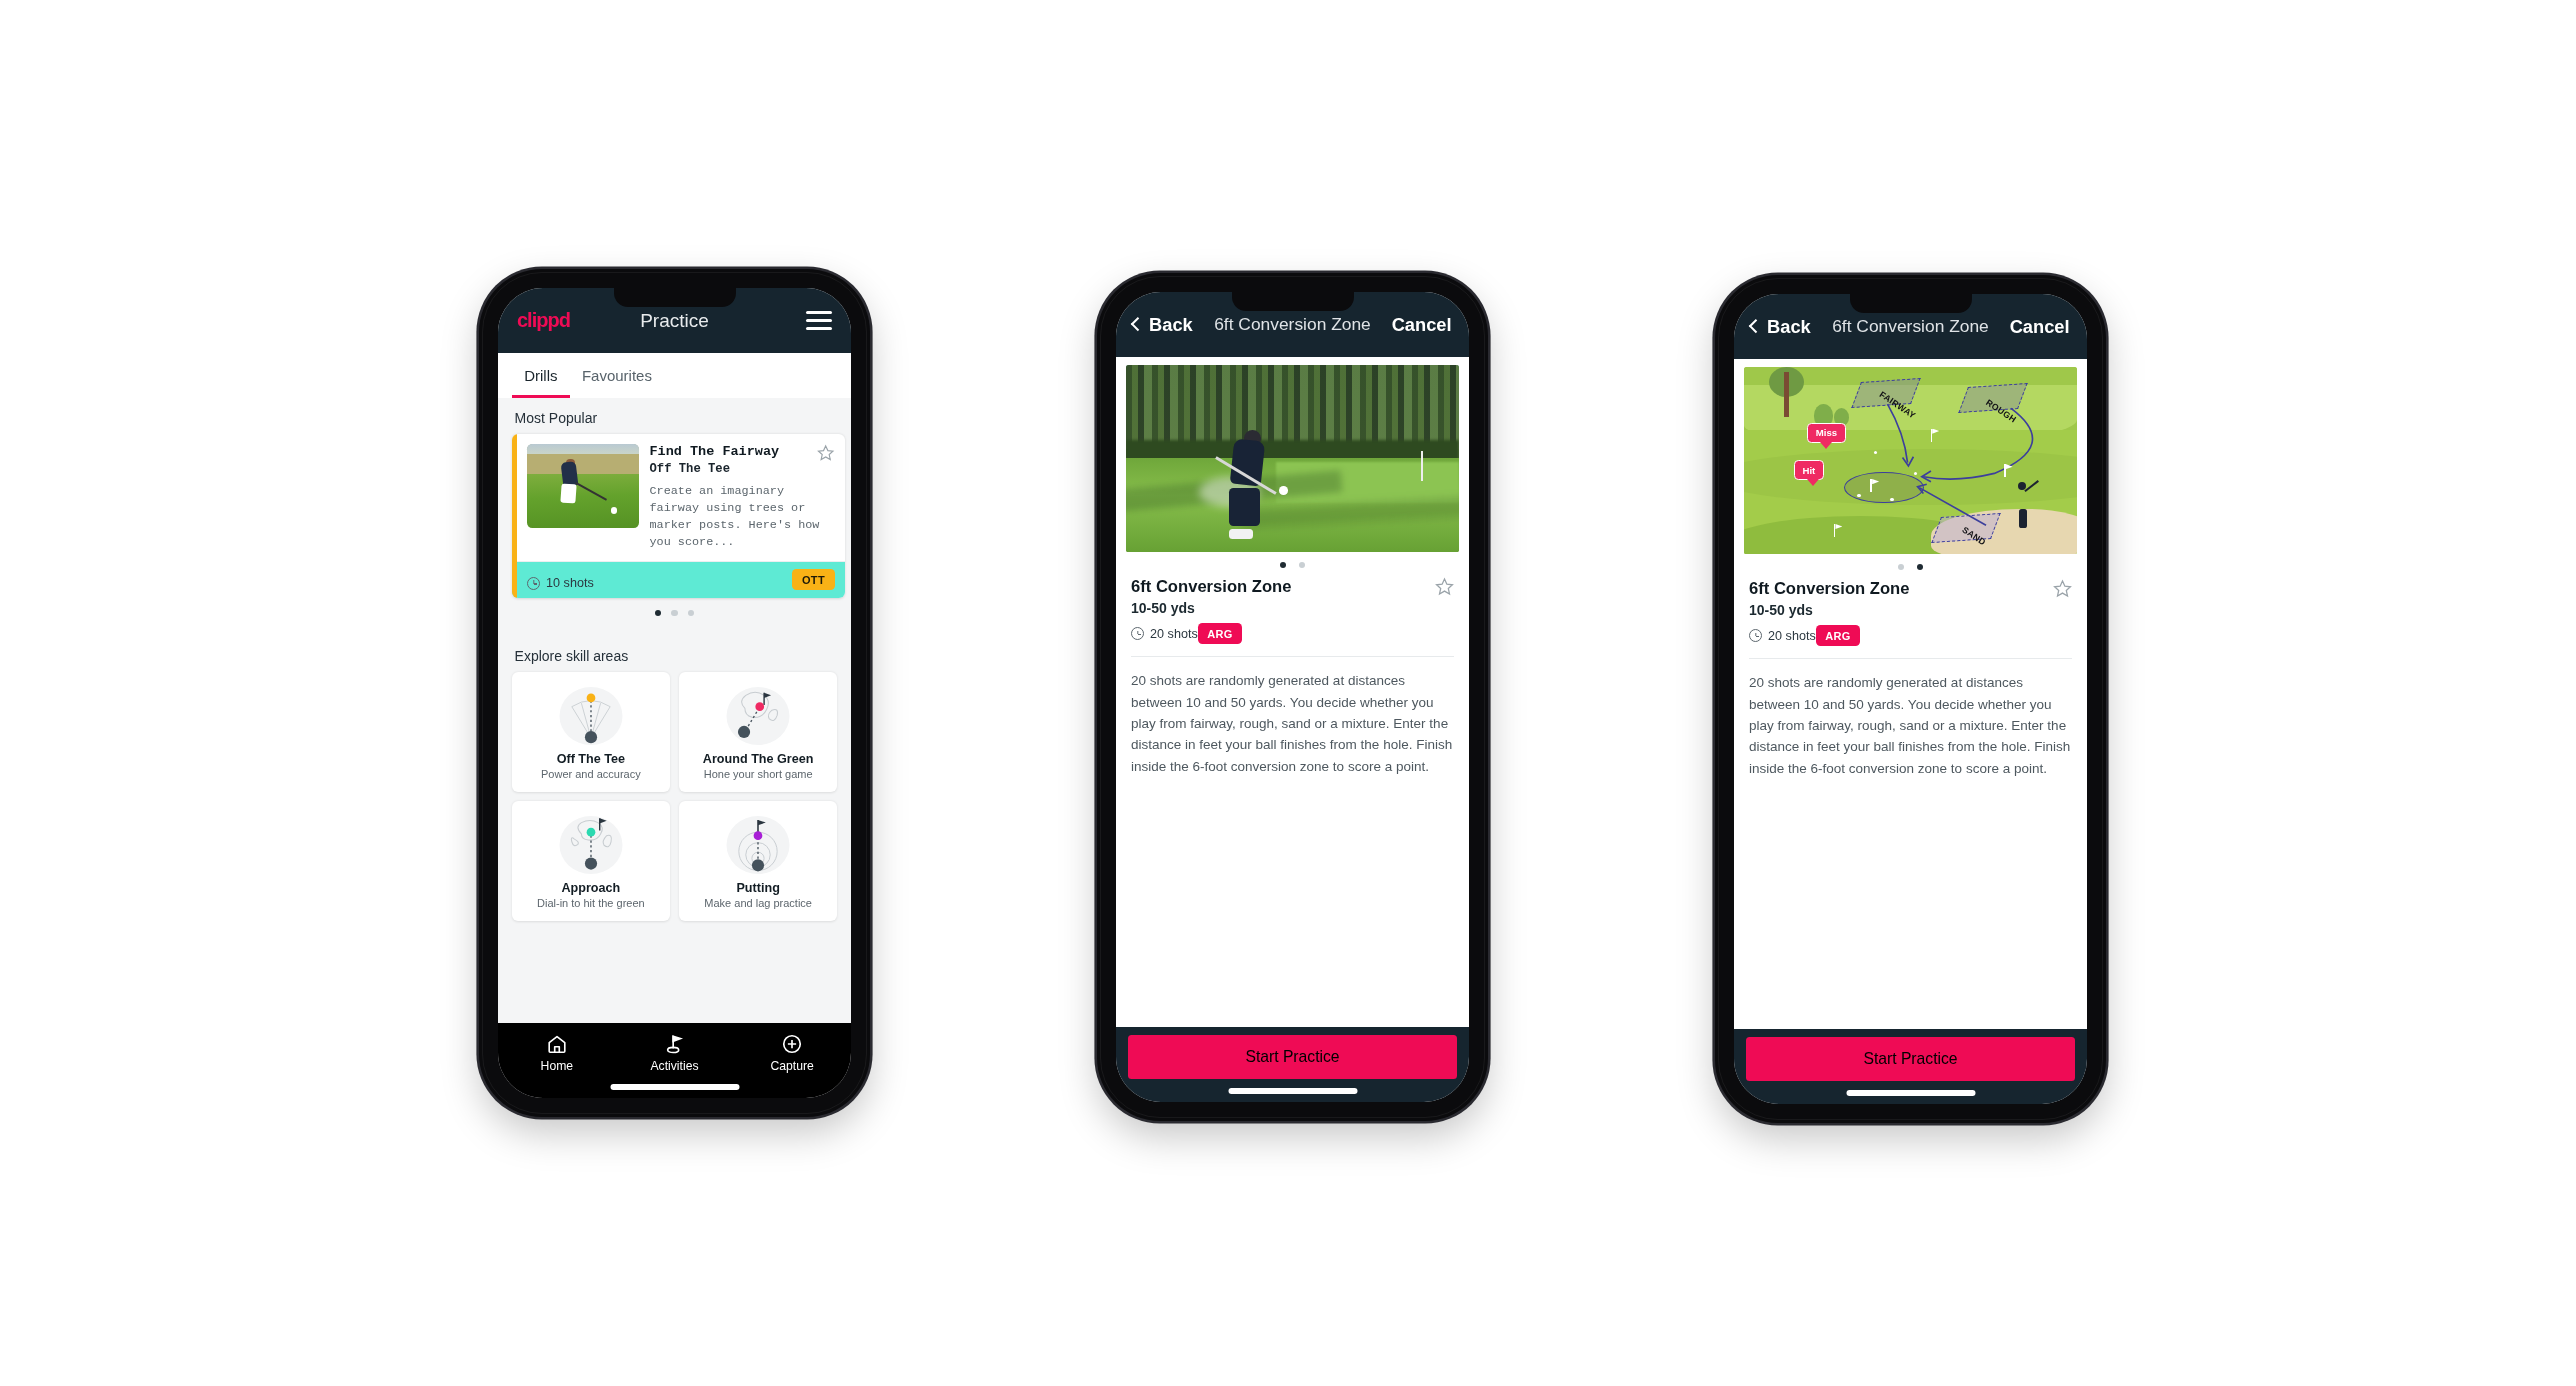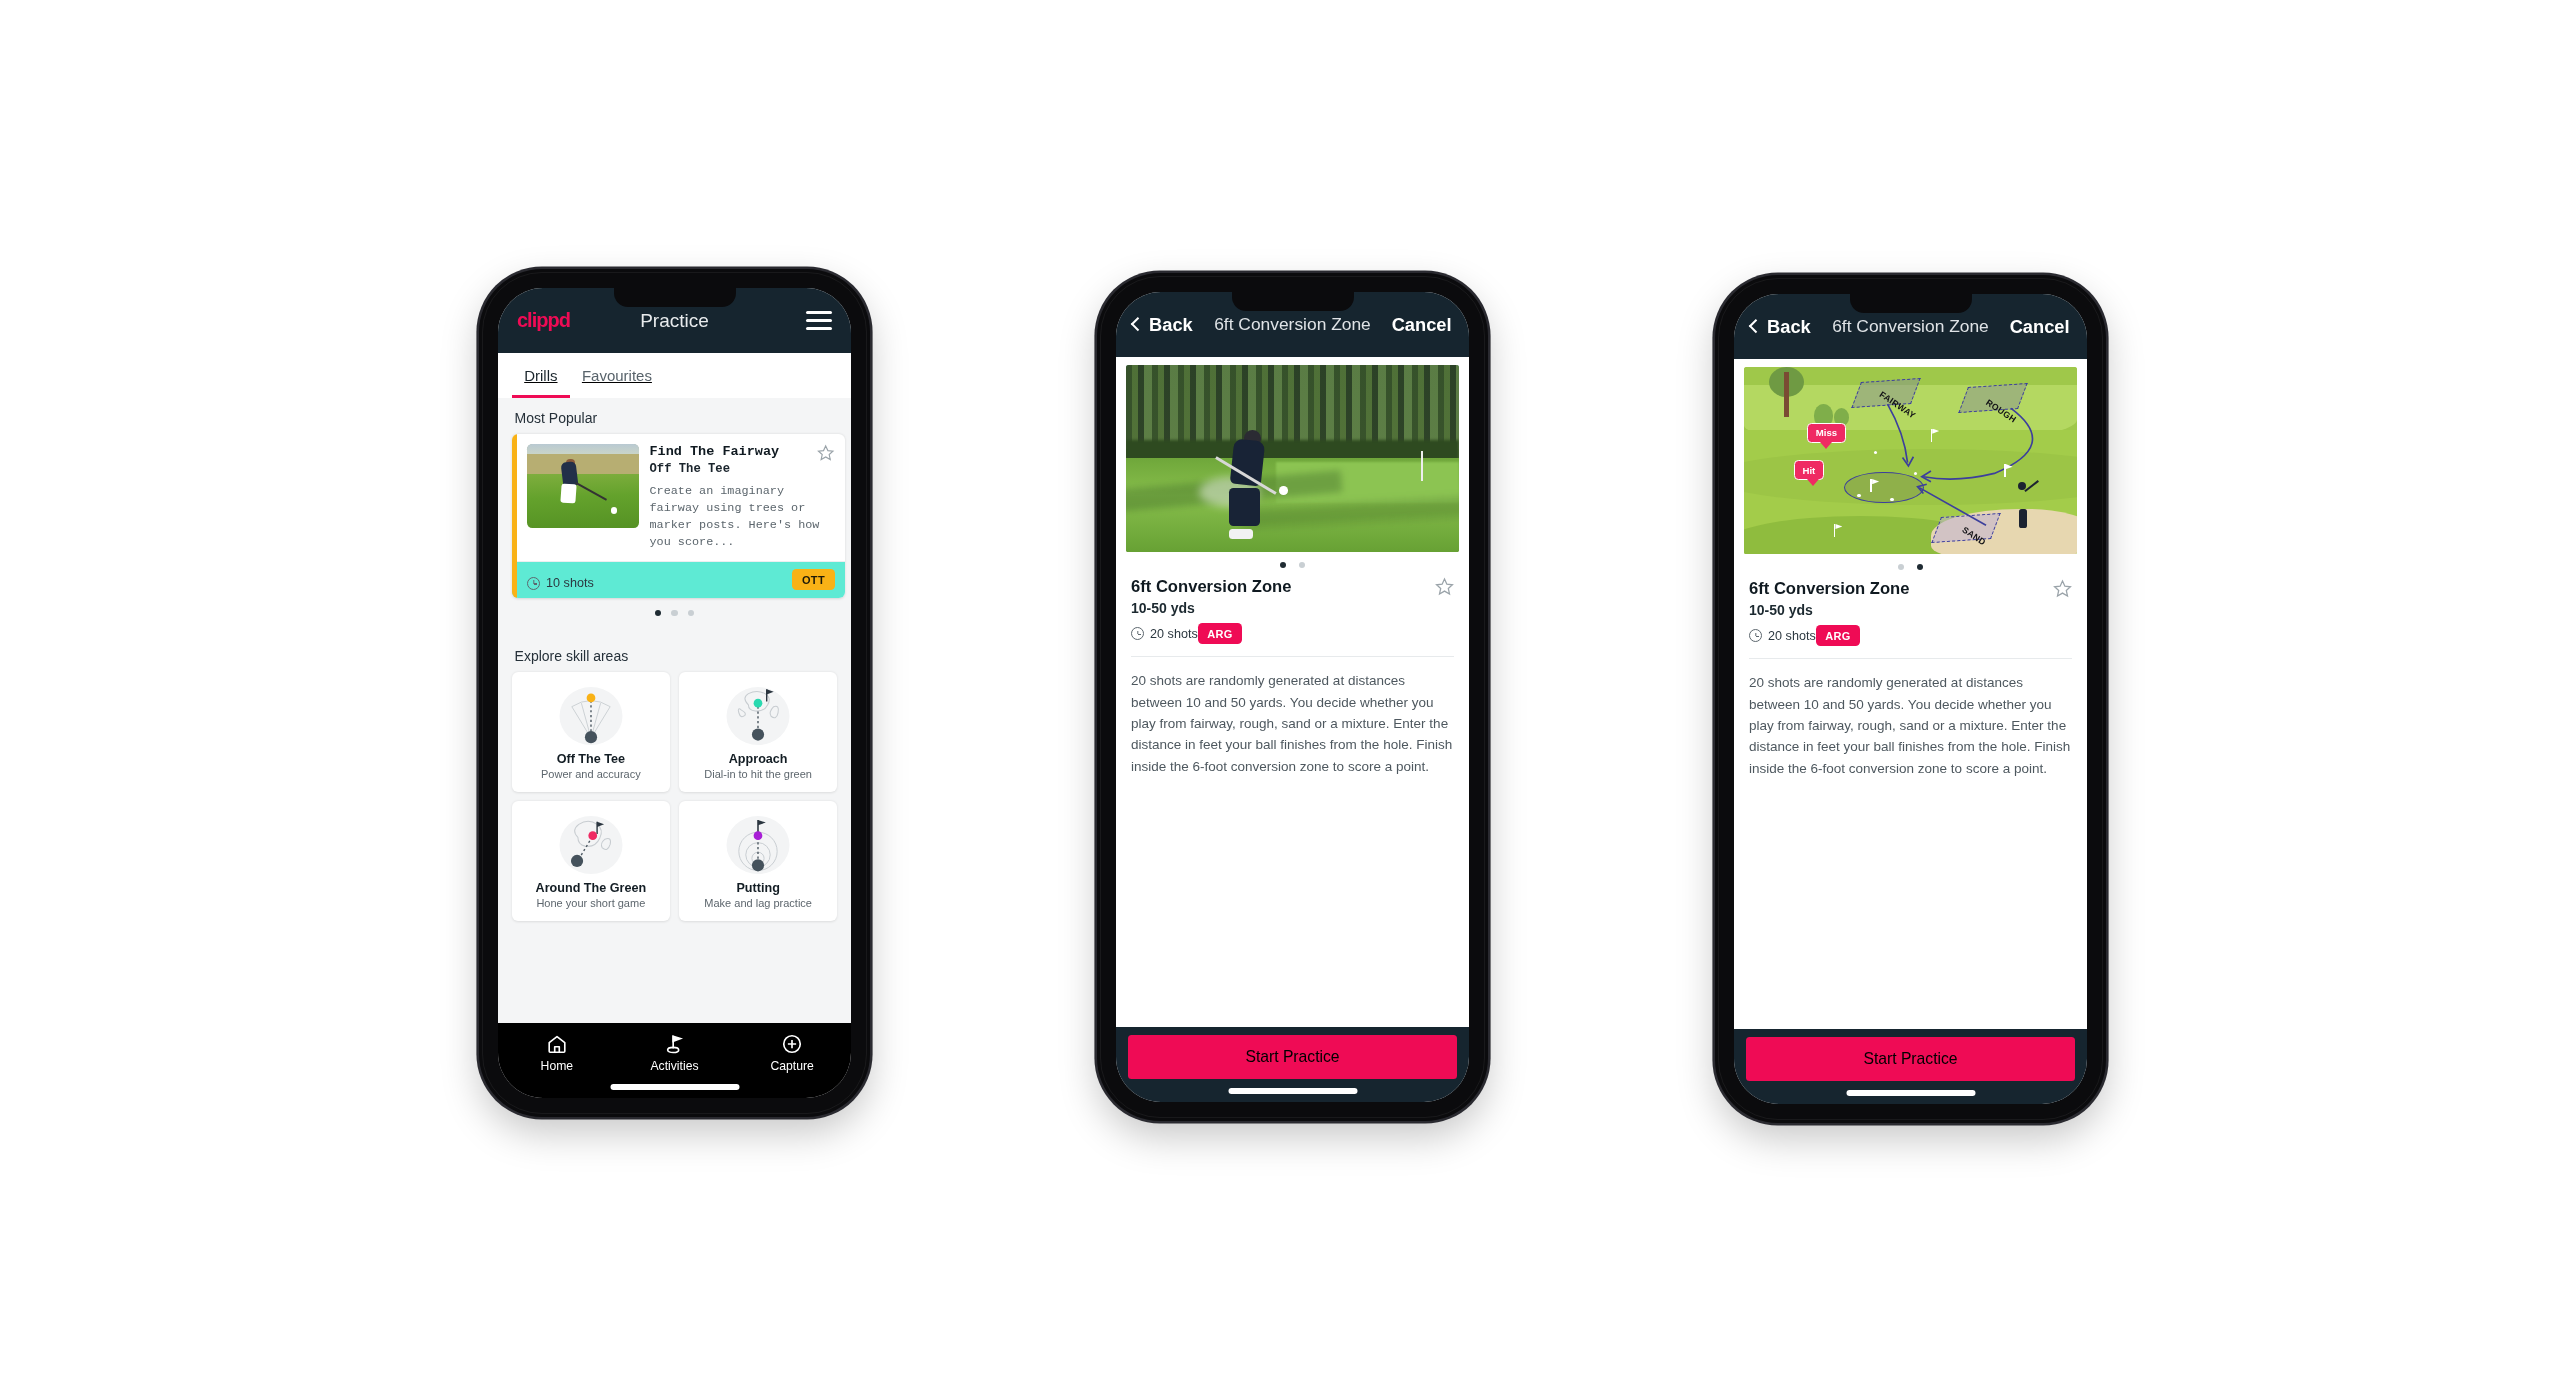--- a/index.html
+++ b/index.html
@@ -66,21 +66,21 @@
   .nav-back { display: flex; align-items: center; gap: 6.1px; color: #fff; font-size: 18.3px; font-weight: 700; z-index:2;}
   .chev { width: 9.6px; height: 9.6px; border-left: 2.6px solid #fff; border-bottom: 2.6px solid #fff;
           transform: rotate(45deg); display:inline-block; margin-bottom:0.9px;}
   .nav-title {
     position: absolute; left: 0; right: 0; text-align: center;
     font-size: 17.4px; color: #dfe3e6; font-weight: 400; pointer-events: none;
   }
   .nav-cancel { margin-left: auto; color: #fff; font-size: 18.3px; font-weight: 700; z-index: 2;}
 
   
-  .tabs { flex: 0 0 auto; background: #fff; display: flex; padding: 0 14px; height: 45px; align-items: stretch; text-decoration: underline;}
+  .tabs { flex: 0 0 auto; background: #fff; display: flex; padding: 0 14px; height: 45px; align-items: stretch;}
   .tab { display: flex; align-items: center; padding: 0 12.2px; font-size: 15px; color: #58636b; position: relative; }
   .tab.active { color: #1a252c; }
   .tab.active::after {
     content: ""; position: absolute; left: 0; right: 0; bottom: 0; height: 3.5px; background: #ef0b55;
   }
 
   
   .body { flex: 1 1 auto; background: #f4f5f6; overflow: hidden; padding: 0 14px; }
   .section-title { font-size: 14px; color: #253039; margin: 12.2px 0 7.8px 2.6px; font-weight: 400;}
 
@@ -317,49 +317,49 @@
               </svg>
             </div>
             <div class="skill-name">Off The Tee</div>
             <div class="skill-desc">Power and accuracy</div>
           </div>
 
           <div class="skill-card">
             <div class="skill-icon">
               <div class="halo"></div>
               <svg viewBox="0 0 78 72" style="position:absolute;inset:0" fill="none" stroke="#c7ccd0" stroke-width="1.2">
+                <path d="M24 28 Q16 20 25 13 Q36 6 46 13 Q54 19 49 29 Q44 40 32 38 Q24 36 24 28Z"></path>
+                <path d="M55 30 Q63 27 61 36 Q58 45 52 40 Q49 35 55 30Z"></path>
+                <line x1="46" y1="24" x2="46" y2="10" stroke="#2b3640" stroke-width="1.6"></line>
+                <path d="M46 10 L54 13 L46 16Z" fill="#2b3640" stroke="none"></path>
+                <line x1="25" y1="53" x2="40" y2="28" stroke="#4a5660" stroke-width="1.6" stroke-dasharray="2.5 3"></line>
+                <circle cx="23" cy="55" r="7" fill="#45525c" stroke="none"></circle>
+                <circle cx="41" cy="26" r="5" fill="#ef2a63" stroke="none"></circle>
+              </svg>
+            </div>
+            <div class="skill-name">Around The Green</div>
+            <div class="skill-desc">Hone your short game</div>
+          </div>
+
+          <div class="skill-card">
+            <div class="skill-icon">
+              <div class="halo"></div>
+              <svg viewBox="0 0 78 72" style="position:absolute;inset:0" fill="none" stroke="#c7ccd0" stroke-width="1.2">
                 <path d="M28 24 Q20 16 28 11 Q38 6 47 11 Q55 16 50 24 Q46 32 36 31 Q28 30 28 24Z"></path>
                 <path d="M20 30 Q15 26 17 33 Q19 40 24 36 Q26 33 20 30Z"></path>
                 <path d="M57 26 Q64 24 62 33 Q60 42 54 37 Q51 32 57 26Z"></path>
                 <line x1="49" y1="20" x2="49" y2="6" stroke="#2b3640" stroke-width="1.6"></line>
                 <path d="M49 6 L57 9 L49 12Z" fill="#2b3640" stroke="none"></path>
                 <line x1="39" y1="56" x2="39" y2="24" stroke="#4a5660" stroke-width="1.6" stroke-dasharray="2.5 3"></line>
                 <circle cx="39" cy="58" r="7" fill="#45525c" stroke="none"></circle>
                 <circle cx="39" cy="22" r="5" fill="#2ad9b0" stroke="none"></circle>
               </svg>
             </div>
             <div class="skill-name">Approach</div>
             <div class="skill-desc">Dial-in to hit the green</div>
-          </div>
-
-          <div class="skill-card">
-            <div class="skill-icon">
-              <div class="halo"></div>
-              <svg viewBox="0 0 78 72" style="position:absolute;inset:0" fill="none" stroke="#c7ccd0" stroke-width="1.2">
-                <path d="M24 28 Q16 20 25 13 Q36 6 46 13 Q54 19 49 29 Q44 40 32 38 Q24 36 24 28Z"></path>
-                <path d="M55 30 Q63 27 61 36 Q58 45 52 40 Q49 35 55 30Z"></path>
-                <line x1="46" y1="24" x2="46" y2="10" stroke="#2b3640" stroke-width="1.6"></line>
-                <path d="M46 10 L54 13 L46 16Z" fill="#2b3640" stroke="none"></path>
-                <line x1="25" y1="53" x2="40" y2="28" stroke="#4a5660" stroke-width="1.6" stroke-dasharray="2.5 3"></line>
-                <circle cx="23" cy="55" r="7" fill="#45525c" stroke="none"></circle>
-                <circle cx="41" cy="26" r="5" fill="#ef2a63" stroke="none"></circle>
-              </svg>
-            </div>
-            <div class="skill-name">Around The Green</div>
-            <div class="skill-desc">Hone your short game</div>
           </div>
 
           <div class="skill-card">
             <div class="skill-icon">
               <div class="halo"></div>
               <svg viewBox="0 0 78 72" style="position:absolute;inset:0" fill="none" stroke="#c7ccd0" stroke-width="1.1">
                 <circle cx="39" cy="44" r="22"></circle>
                 <circle cx="39" cy="48" r="14"></circle>
                 <circle cx="39" cy="52" r="7"></circle>
                 <line x1="39" y1="58" x2="39" y2="22" stroke="#4a5660" stroke-width="1.6" stroke-dasharray="2.5 3"></line>

